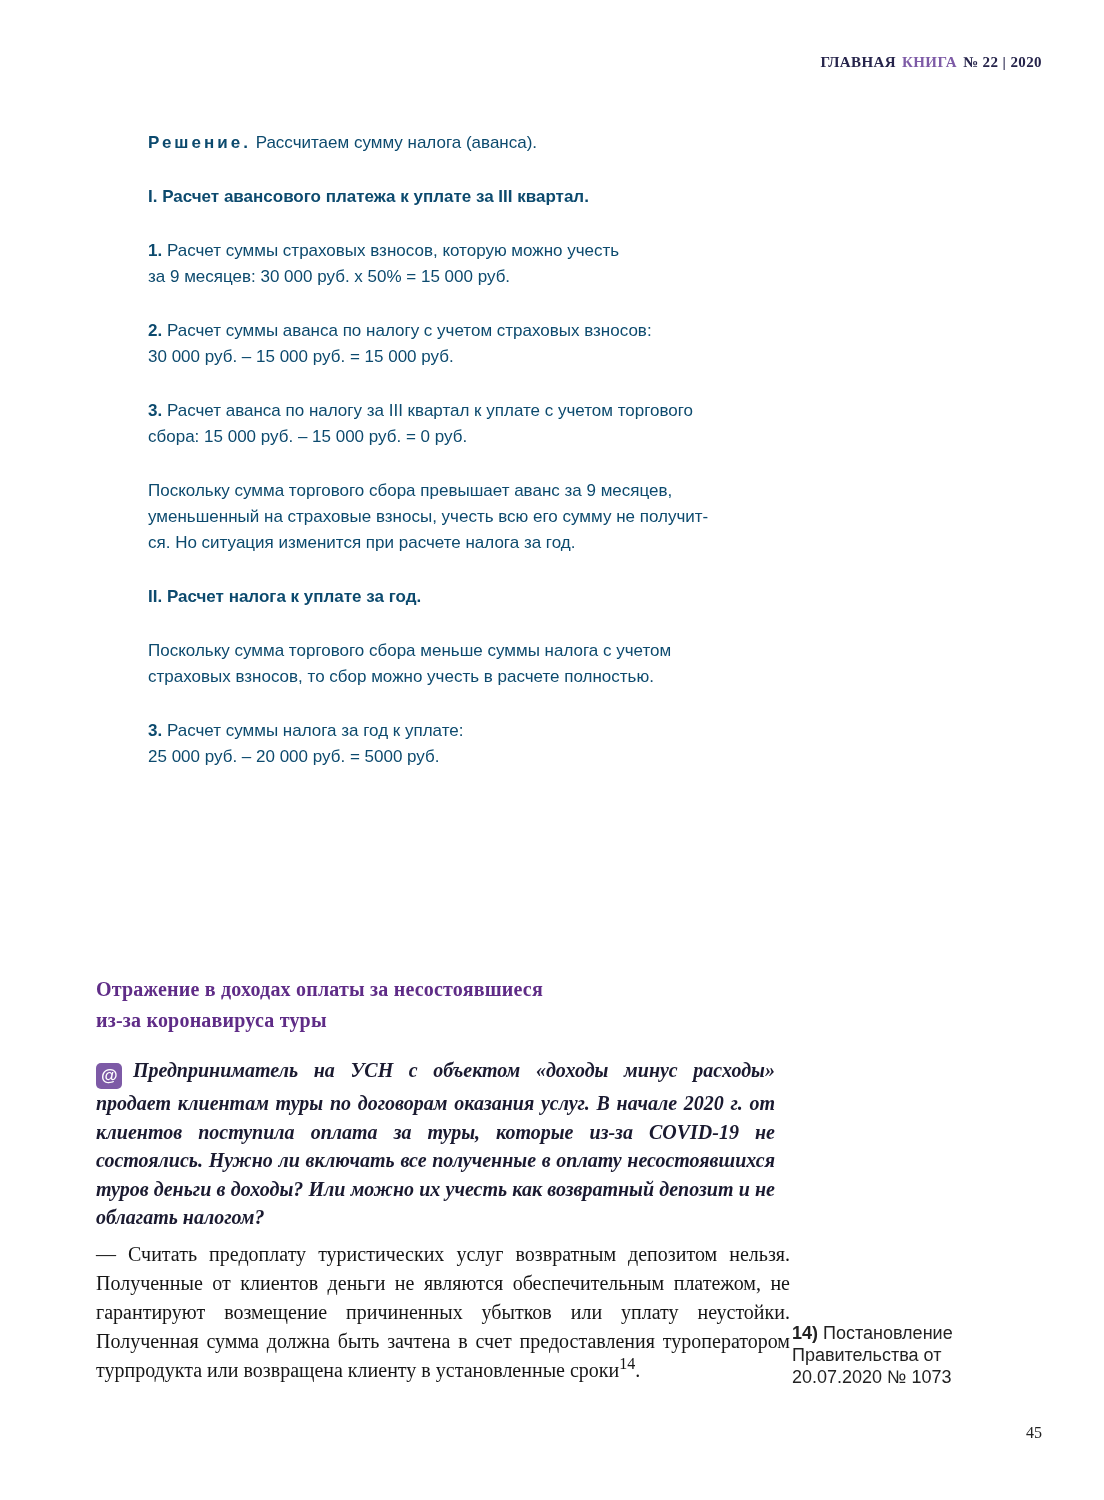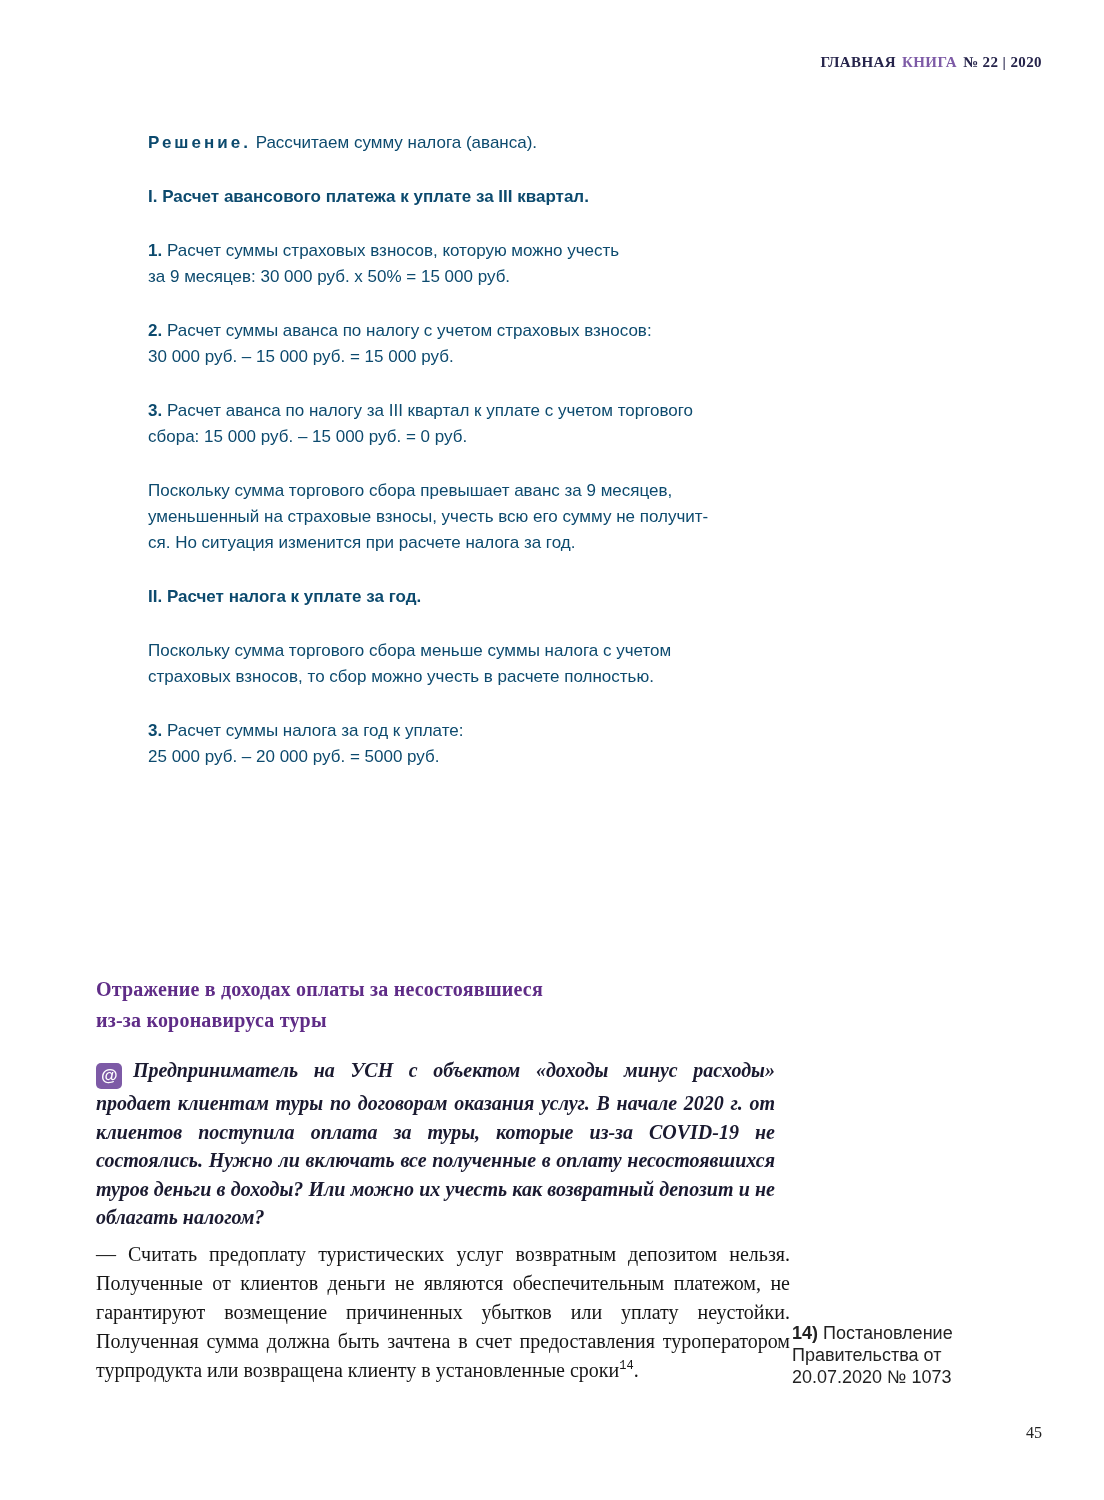--- a/index.html
+++ b/index.html
@@ -63,21 +63,21 @@
     background:var(--brand-purple);color:#ffffff;
     font-family:"Liberation Sans",sans-serif;font-weight:bold;
     font-size:17px;line-height:26px;text-align:center;
     margin-right:11px;vertical-align:-4px;
   }
   .qa-answer{
     margin:0;
     font-size:20px;line-height:29px;font-weight:normal;
     text-align:justify;color:#151515;
   }
-  .qa-answer sup{font-size:12px;line-height:0;font-family:Liberation Mono, monospace;}
+  .qa-answer sup{font-size:16px;line-height:0;}
 
   
   .footnote{
     position:absolute;left:792px;top:1322px;width:212px;
     font-size:18px;line-height:22px;color:#222;
     font-family:"Liberation Sans",sans-serif;
   }
 
   
   .page-number{

